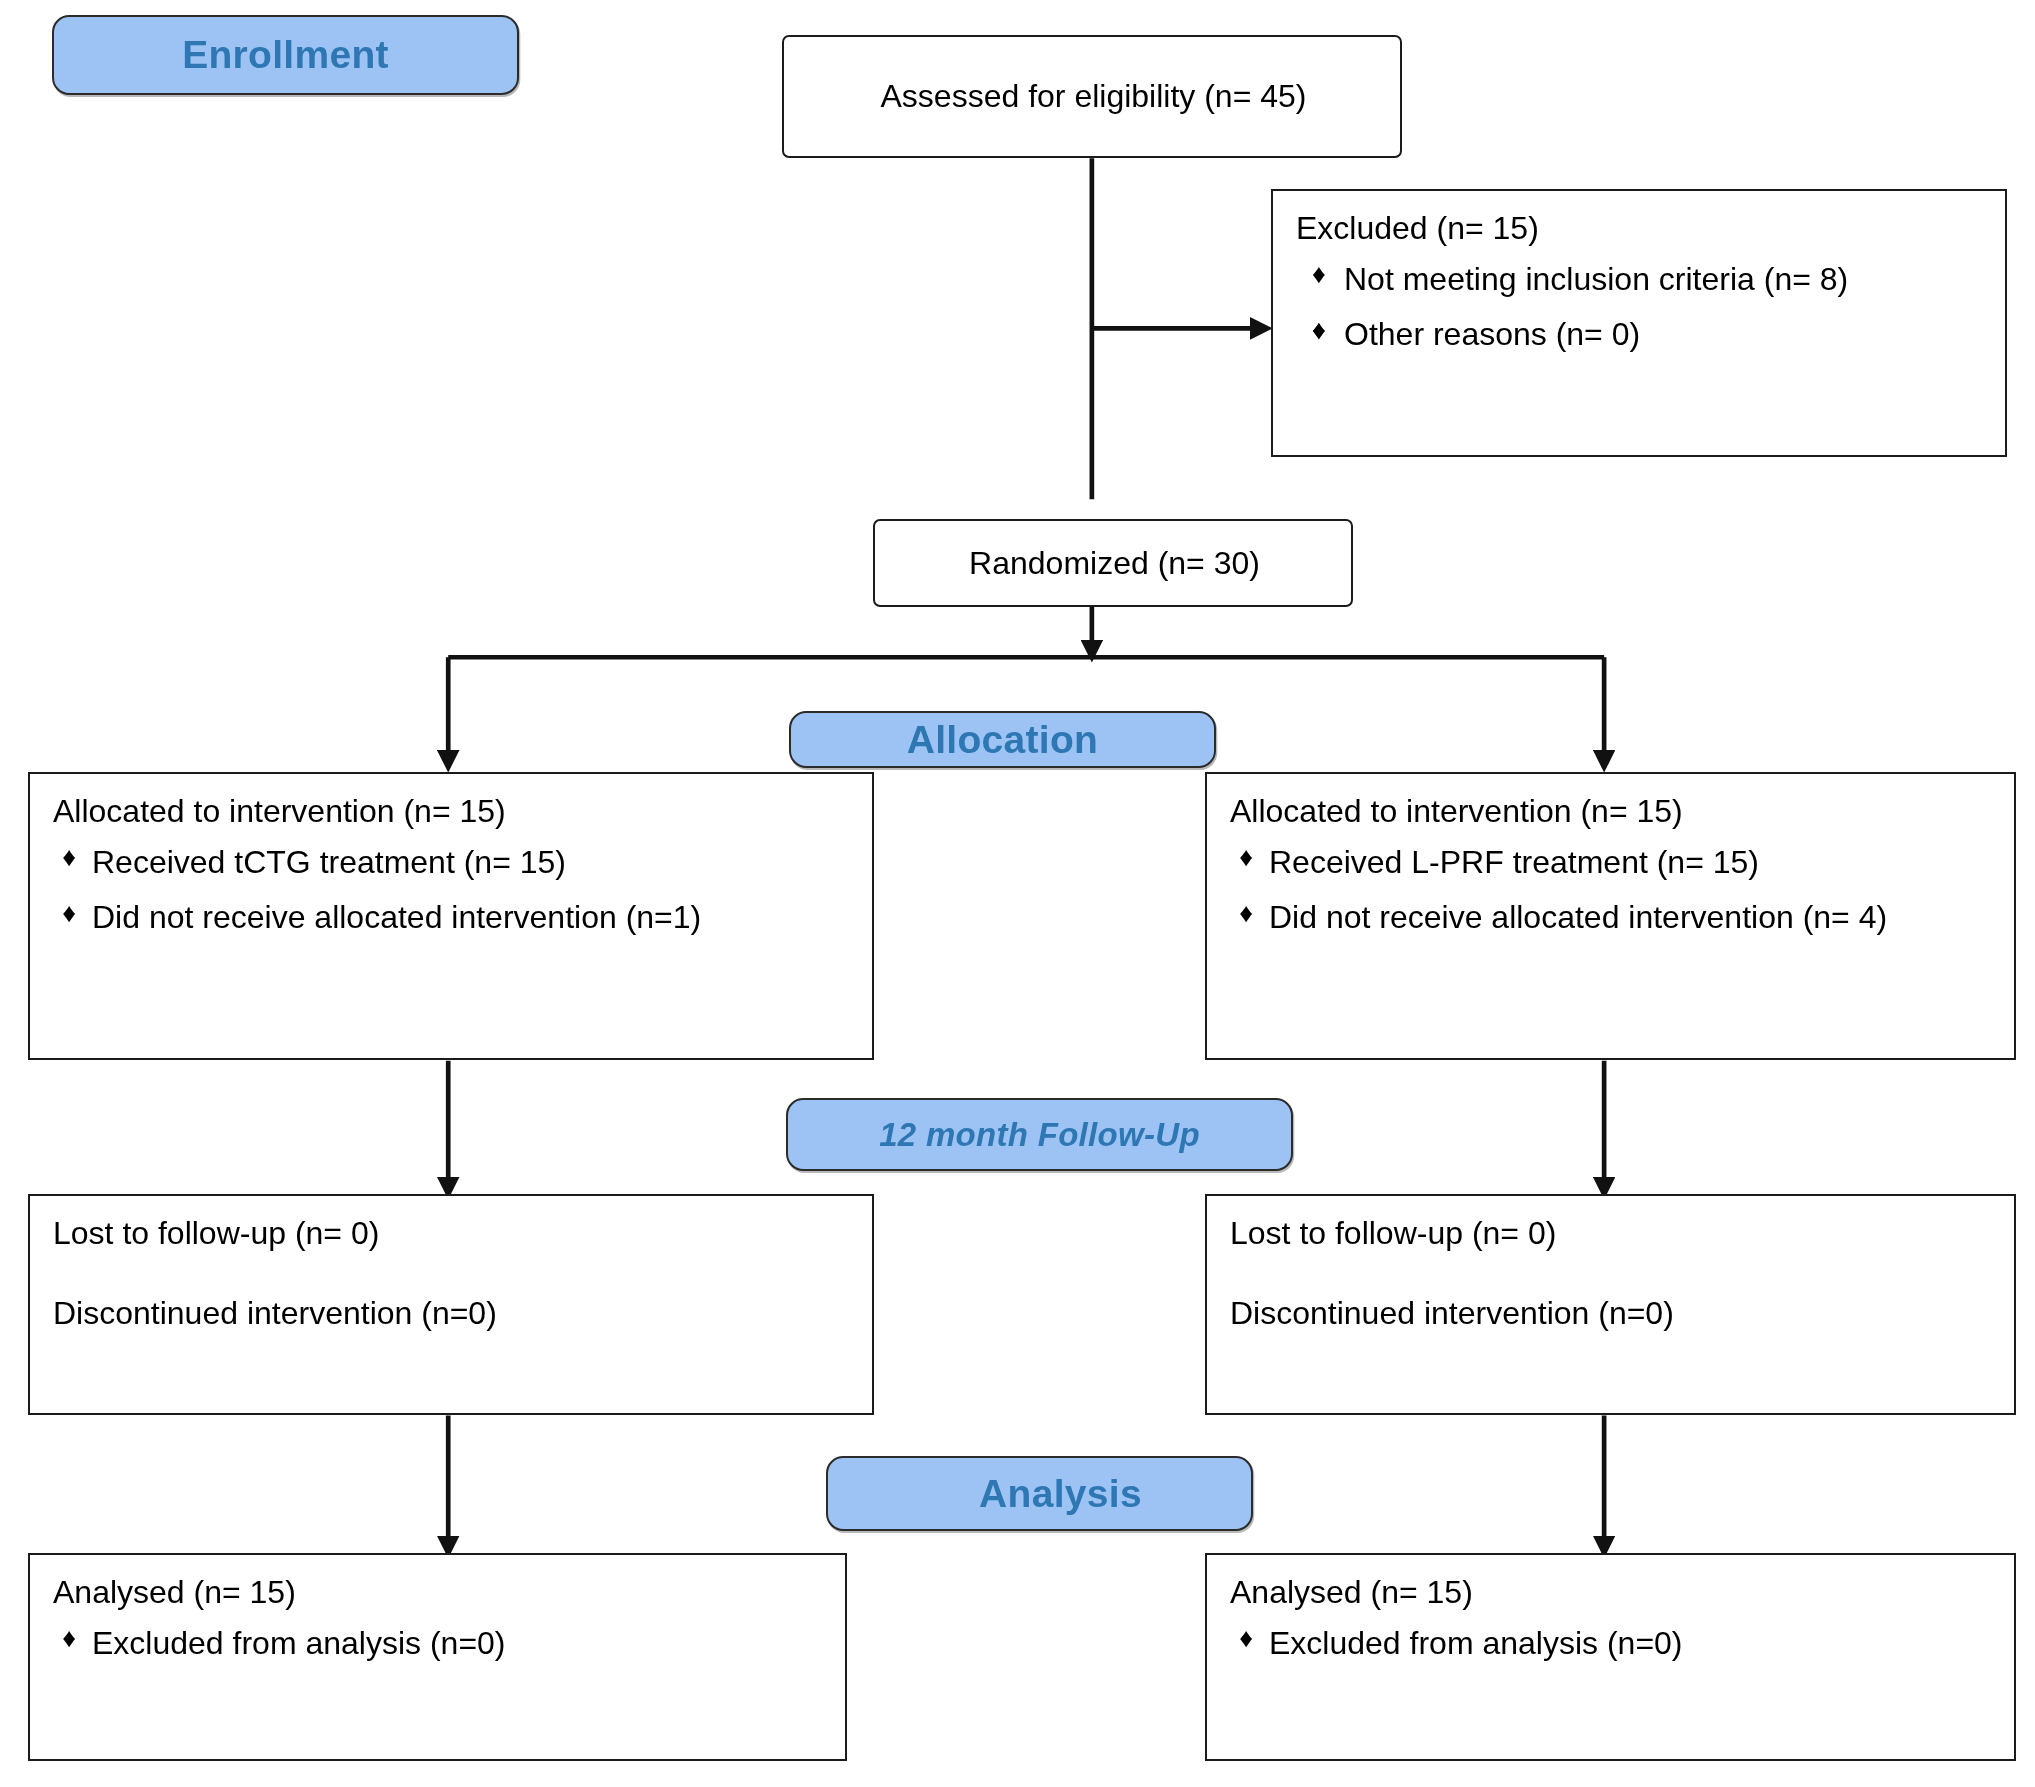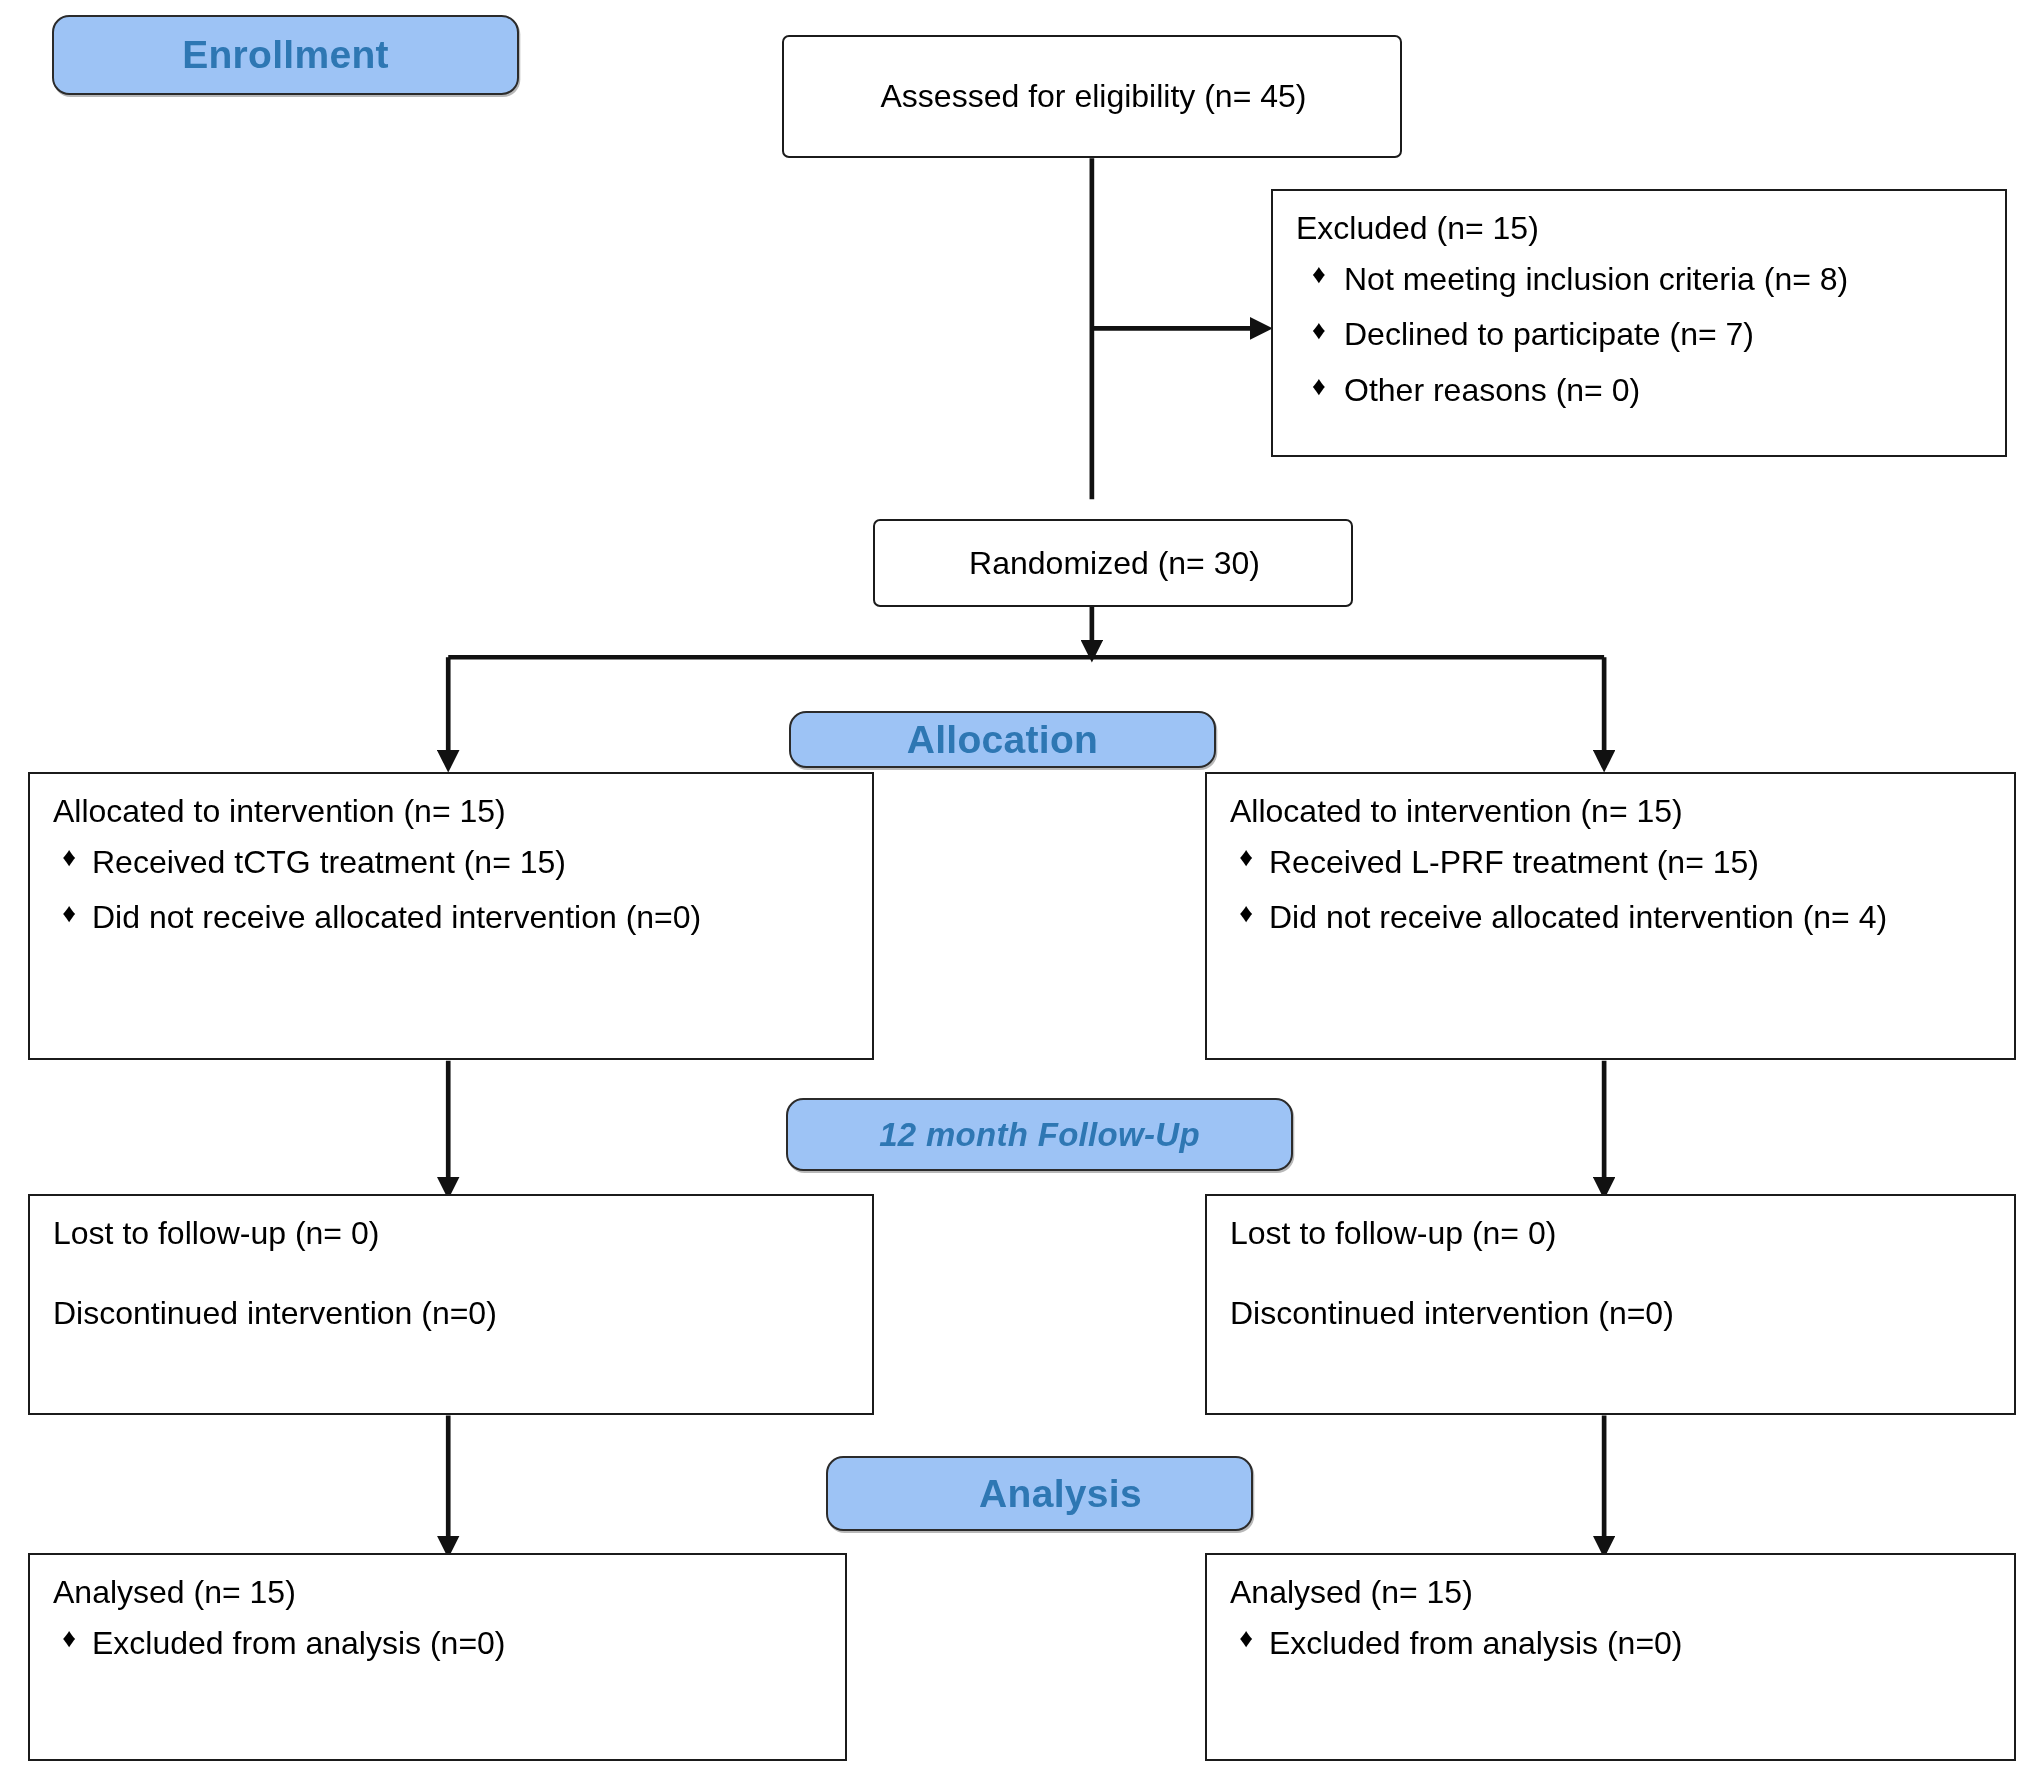--- a/index.html
+++ b/index.html
@@ -161,21 +161,20 @@
   <div class="flow-box" style="left:1271px; top:189px; width:736px; height:268px;">
     <div class="box-inner">
       <div class="box-heading">Excluded (n= 15)</div>
       <ul class="bullet-list indent-wide">
         <li>
           <span class="bullet-glyph">♦</span>
           <span>Not meeting inclusion criteria (n= 8)</span>
         </li>
         <li>
           <span class="bullet-glyph">♦</span>
-          <span>Declined to participate (n= 7)</span>
         </li>
         <li>
           <span class="bullet-glyph">♦</span>
           <span>Other reasons (n= 0)</span>
         </li>
       </ul>
     </div>
   </div>
 
   <div class="flow-box centered" style="left:873px; top:499px; width:480px; height:88px;margin-top:20px;">
@@ -187,21 +186,21 @@
   <div class="flow-box" style="left:28px; top:772px; width:846px; height:288px;">
     <div class="box-inner">
       <div class="box-heading">Allocated to intervention (n= 15)</div>
       <ul class="bullet-list">
         <li>
           <span class="bullet-glyph">♦</span>
           <span>Received tCTG treatment (n= 15)</span>
         </li>
         <li>
           <span class="bullet-glyph">♦</span>
-          <span>Did not receive allocated intervention (n=0)</span>
+          <span>Did not receive allocated intervention (n=1)</span>
         </li>
       </ul>
     </div>
   </div>
 
   <div class="flow-box" style="left:1205px; top:772px; width:811px; height:288px;">
     <div class="box-inner">
       <div class="box-heading">Allocated to intervention (n= 15)</div>
       <ul class="bullet-list">
         <li>

